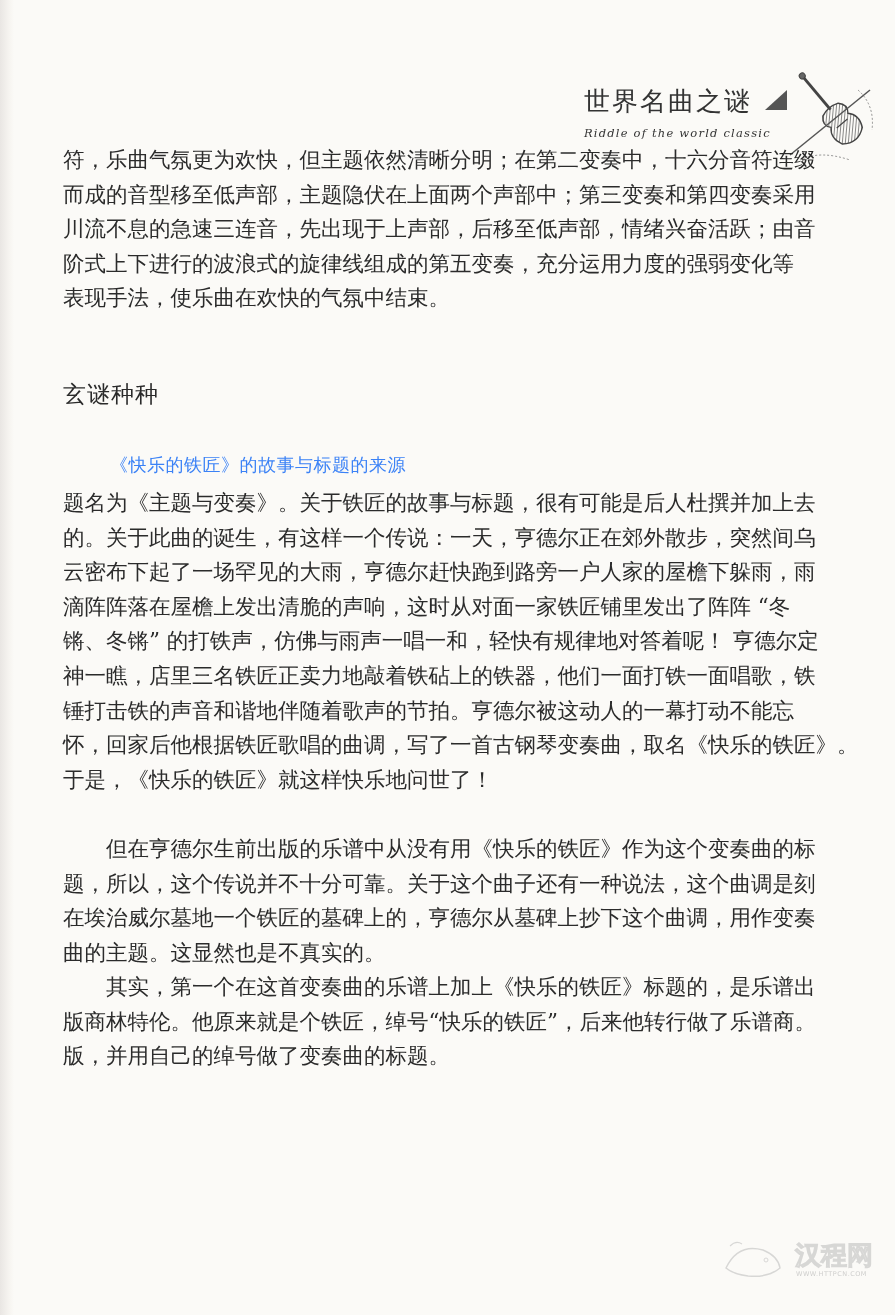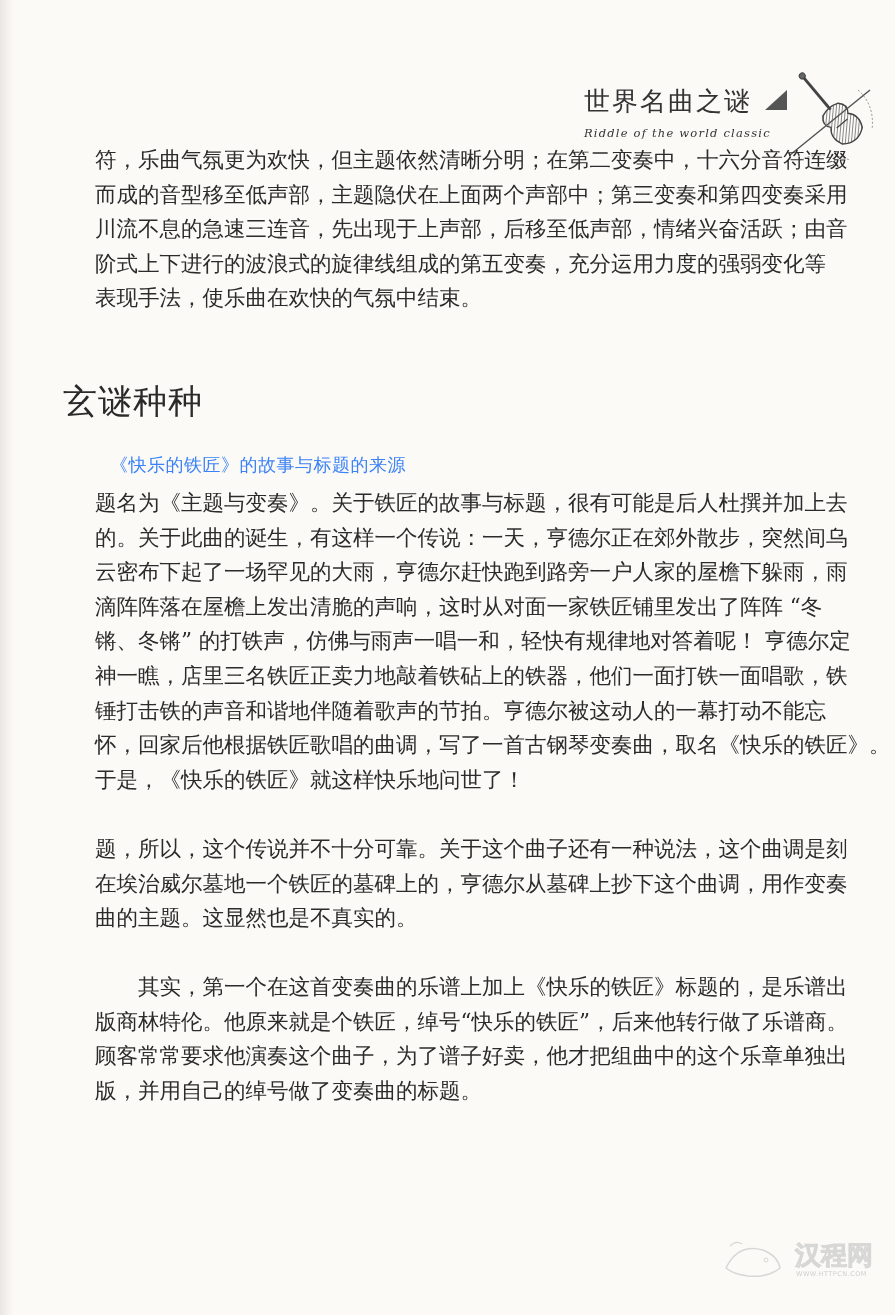--- a/index.html
+++ b/index.html
@@ -68,41 +68,40 @@
       height: 110px;
     }
     
     .text-block {
       position: absolute;
       left: 63px;
       width: 712px;
       font-size: 21.5px;
       line-height: 34.6px;
       color: #2b2b2b;
-      margin-left: 32px;
     }
     .text-line {
       display: block;
       white-space: nowrap;
       text-align: justify;
       text-align-last: justify;
       height: 34.6px;
     }
     .text-line.last {
       text-align-last: left;
     }
     .text-line.indent {
       padding-left: 43px;
     }
     .section-heading {
       position: absolute;
       left: 63px;
       top: 379px;
       font-family: Liberation Serif, serif;
-      font-size: 34px;
+      font-size: 23px;
       color: #2a2a2a;
       letter-spacing: 1px;
       text-align: right;
     }
     .sub-heading {
       position: absolute;
       left: 110px;
       top: 453px;
       font-family: "DejaVu Sans", "Liberation Sans", sans-serif;
       font-size: 18px;
@@ -205,29 +204,29 @@
   <span class="text-line">云密布下起了一场罕见的大雨，亨德尔赶快跑到路旁一户人家的屋檐下躲雨，雨</span>
   <span class="text-line">滴阵阵落在屋檐上发出清脆的声响，这时从对面一家铁匠铺里发出了阵阵 “冬</span>
   <span class="text-line">锵、冬锵” 的打铁声，仿佛与雨声一唱一和，轻快有规律地对答着呢！ 亨德尔定</span>
   <span class="text-line">神一瞧，店里三名铁匠正卖力地敲着铁砧上的铁器，他们一面打铁一面唱歌，铁</span>
   <span class="text-line">锤打击铁的声音和谐地伴随着歌声的节拍。亨德尔被这动人的一幕打动不能忘</span>
   <span class="text-line">怀，回家后他根据铁匠歌唱的曲调，写了一首古钢琴变奏曲，取名《快乐的铁匠》。</span>
   <span class="text-line last">于是，《快乐的铁匠》就这样快乐地问世了！</span>
 </div>
 
 <div class="text-block" style="top:832px;">
+  <span class="text-line indent">但在亨德尔生前出版的乐谱中从没有用《快乐的铁匠》作为这个变奏曲的标</span>
   <span class="text-line">题，所以，这个传说并不十分可靠。关于这个曲子还有一种说法，这个曲调是刻</span>
   <span class="text-line">在埃治威尔墓地一个铁匠的墓碑上的，亨德尔从墓碑上抄下这个曲调，用作变奏</span>
   <span class="text-line last">曲的主题。这显然也是不真实的。</span>
 </div>
 
 <div class="text-block" style="top:970px;">
   <span class="text-line indent">其实，第一个在这首变奏曲的乐谱上加上《快乐的铁匠》标题的，是乐谱出</span>
   <span class="text-line">版商林特伦。他原来就是个铁匠，绰号“快乐的铁匠”，后来他转行做了乐谱商。</span>
-  <span class="text-line">顾客常常要求他演奏这个曲子，为了谱子好卖，他才把组曲中的这个乐章单独出</span>
   <span class="text-line last">版，并用自己的绰号做了变奏曲的标题。</span>
 </div>
 
 <div class="watermark">
   <svg class="watermark-logo" viewBox="0 0 70 50">
     <path d="M8 30 Q20 5 45 12 Q60 18 62 30 Q50 40 30 38 Q15 36 8 30 Z" fill="none" stroke="#bbb" stroke-width="1.5"></path>
     <circle cx="48" cy="22" r="2" fill="none" stroke="#bbb"></circle>
     <path d="M12 8 Q18 2 24 6" fill="none" stroke="#bbb" stroke-width="1.2"></path>
   </svg>
   <span class="watermark-text">汉程网</span>

